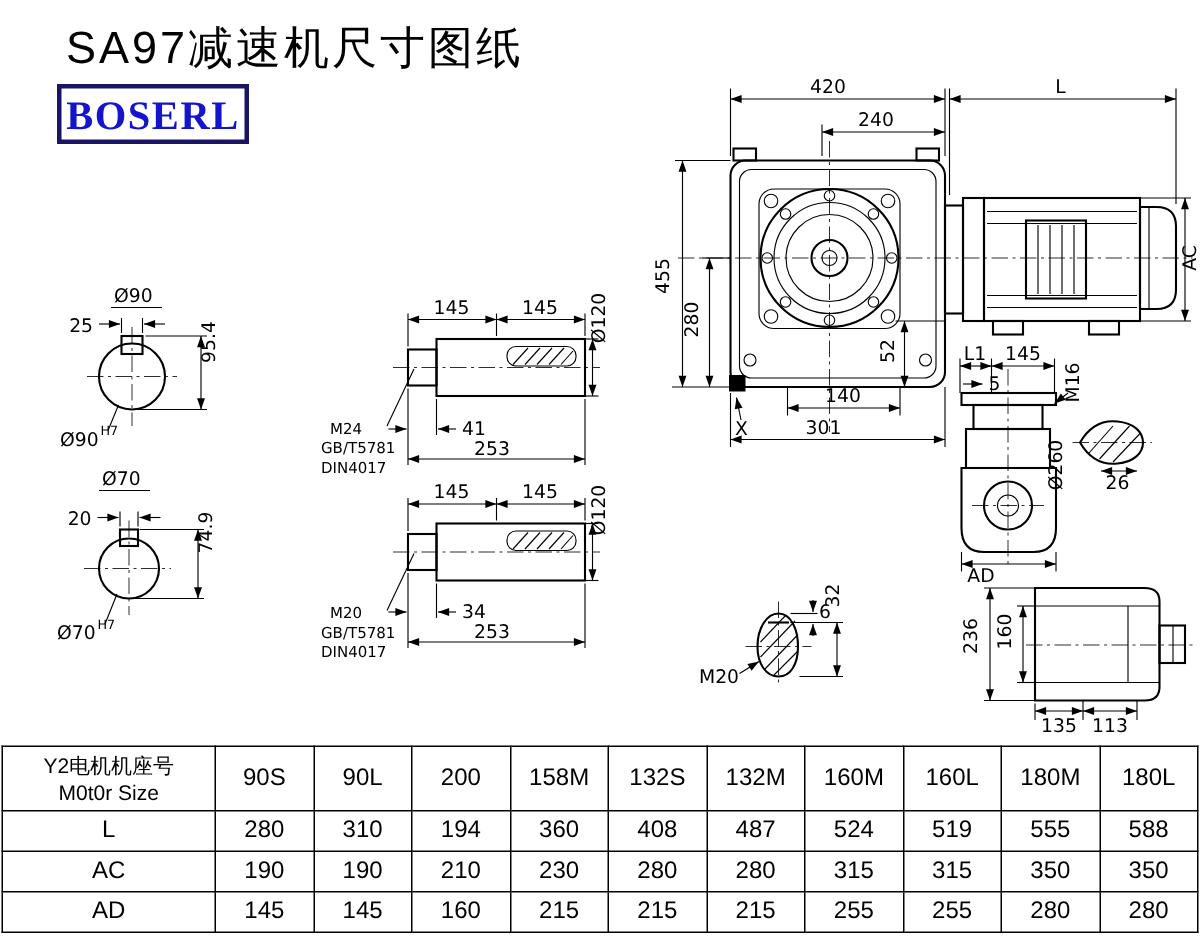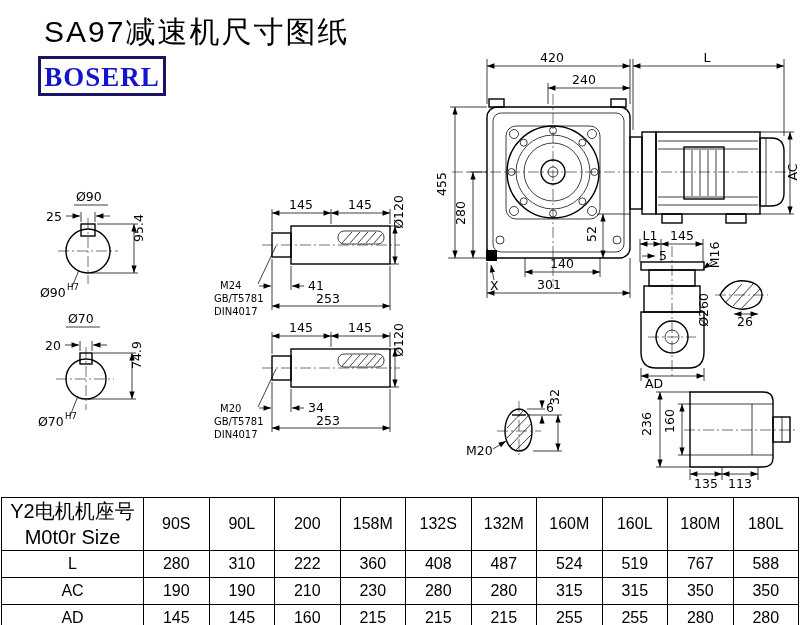--- a/index.html
+++ b/index.html
@@ -16,21 +16,21 @@
   .cl{stroke:#000;stroke-width:0.55;fill:none;stroke-dasharray:11 3 2 3}
   .fillb{fill:#000;stroke:none}
   text{fill:#000}
   .dt{font-family:"DejaVu Sans",sans-serif;font-size:12.5px}
   .dts{font-family:"DejaVu Sans",sans-serif;font-size:10px}
   .sup{font-family:"DejaVu Sans",sans-serif;font-size:8.5px}
   
   .dim-table{position:absolute;left:1px;top:497px;width:798px;border-collapse:collapse;table-layout:fixed;background:#fff}
   .dim-table th,.dim-table td{border:1.5px solid #000;text-align:center;vertical-align:middle;font-size:16px;font-weight:400;padding:0;height:27px;white-space:nowrap;overflow:hidden}
   .dim-table thead th{height:43px}
-  .hdr div{font-size:20px;line-height:1.3}
+  .hdr div{font-size:14px;line-height:1.3}
   col.c0{width:142px}
 </style>
 </head>
 <body>
 
 <div class="page">
 
   <h1 class="title">SA97减速机尺寸图纸</h1>
 
   <div class="brand">
@@ -355,27 +355,27 @@
         <th>160L</th>
         <th>180M</th>
         <th>180L</th>
       </tr>
     </thead>
     <tbody>
       <tr>
         <td>L</td>
         <td>280</td>
         <td>310</td>
-        <td>222</td>
+        <td>194</td>
         <td>360</td>
         <td>408</td>
         <td>487</td>
         <td>524</td>
         <td>519</td>
-        <td>767</td>
+        <td>555</td>
         <td>588</td>
       </tr>
       <tr>
         <td>AC</td>
         <td>190</td>
         <td>190</td>
         <td>210</td>
         <td>230</td>
         <td>280</td>
         <td>280</td>

